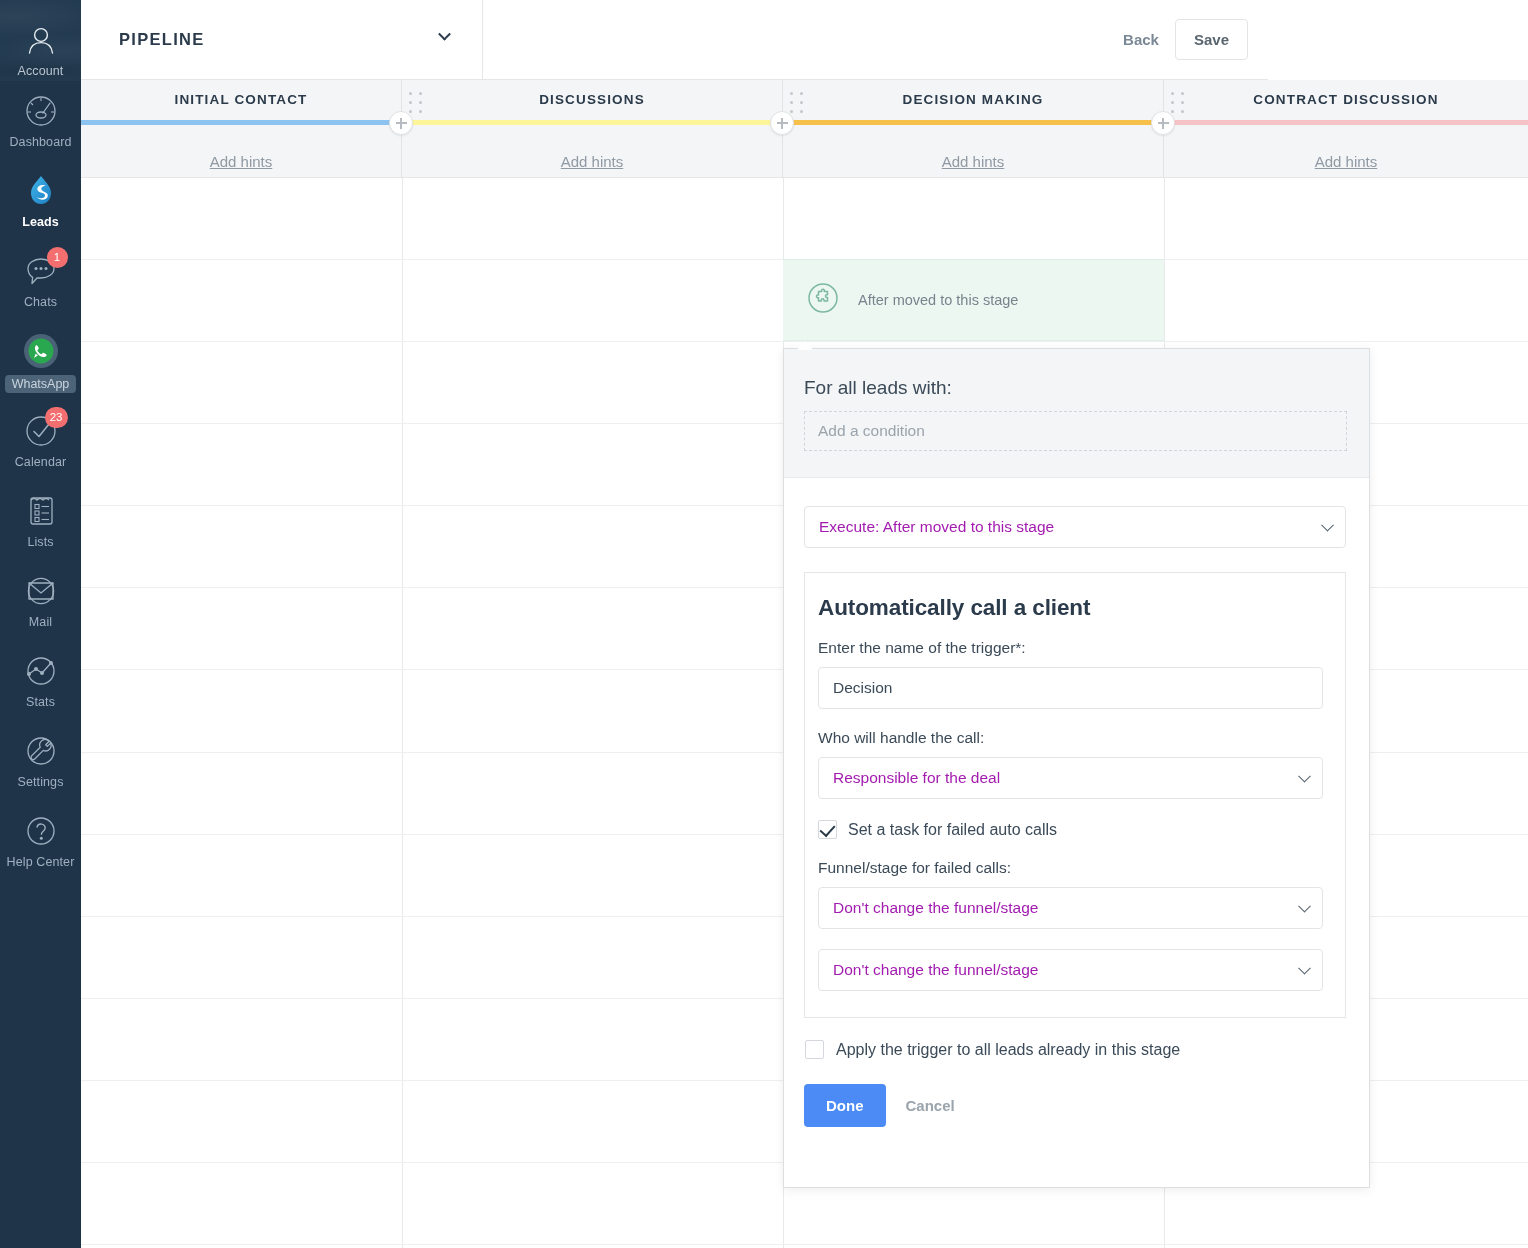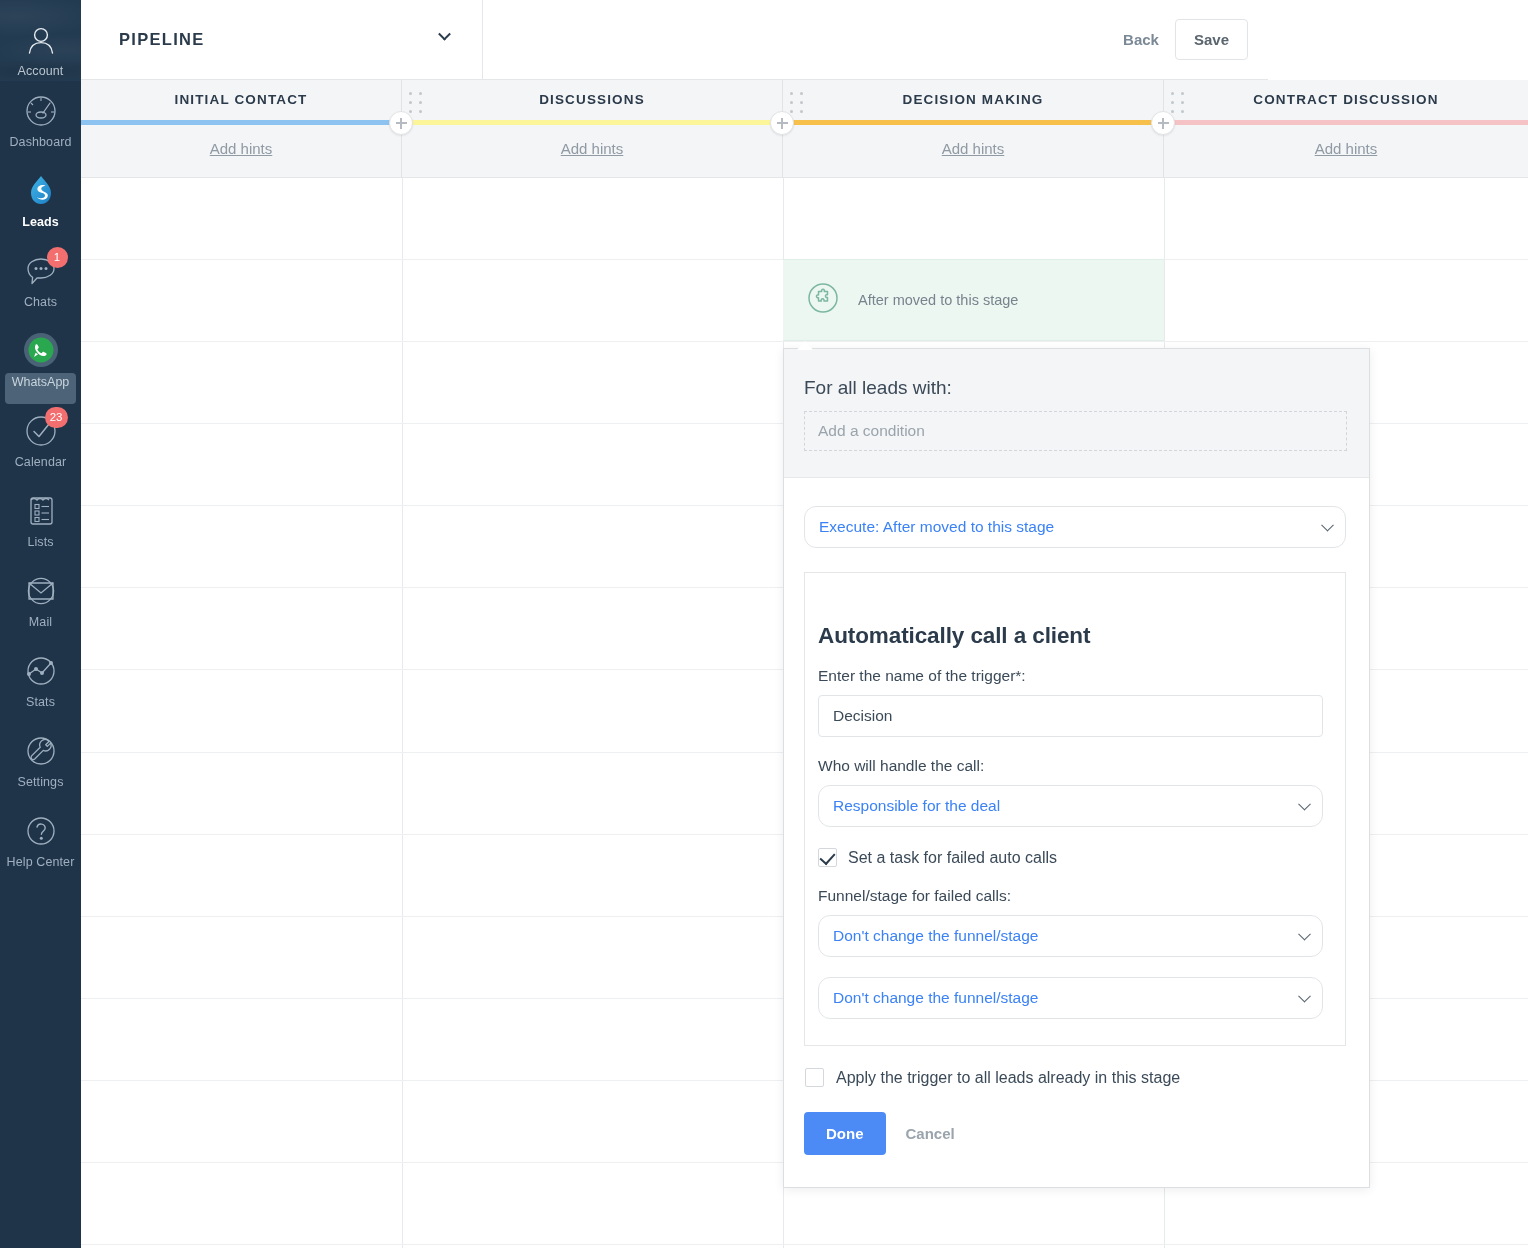--- a/index.html
+++ b/index.html
@@ -48,21 +48,21 @@
   .nav-item.active .lbl { color: #ffffff; font-weight: bold; }
   .badge {
     position: absolute; top: -3px; right: -6px;
     min-width: 21px; height: 21px; border-radius: 11px;
     background: #f36f6f; color: #fff;
     font-size: 11.5px; line-height: 21px; text-align: center;
     padding: 0 5px; font-weight: normal;
   }
   .pill-label {
     background: #4c6378; color: #c9d4de;
-    border-radius: 4px; padding: 2px 7px 15px;
+    border-radius: 4px; padding: 2px 7px 2px;
     font-size: 12.5px; margin-top: 3px;
   }
 
   
   .topbar {
     position: absolute; left: 81px; top: 0;
     width: 1187px; height: 80px;
     background: #ffffff;
     border-bottom: 1px solid #e4e6e8;
     z-index: 20;
@@ -108,21 +108,21 @@
     position: absolute; top: 0; height: 98px;
     border-right: 1px solid #e1e3e5;
   }
   .col-head .name {
     position: absolute; top: 12px; left: 0; width: 100%;
     text-align: center;
     font-size: 13.5px; font-weight: bold; color: #2b3b4b; letter-spacing: 1.15px;
   }
   .col-bar { position: absolute; left: 0; top: 40px; width: 100%; height: 5px; }
   .col-head .hints {
-    position: absolute; top: 60px; left: 0; width: 100%;
+    position: absolute; top: 73px; left: 0; width: 100%;
     text-align: center;
     font-size: 15px; color: #8f9aa4;
     text-decoration: underline; cursor: pointer;
   }
   .drag-dots {
     position: absolute; top: 12px; width: 14px; height: 22px;
     display: grid; grid-template-columns: 4px 4px; grid-template-rows: 4px 4px 4px;
     gap: 5px 6px;
   }
   .drag-dots i { display: block; width: 3px; height: 3px; background: #c2c7cc; border-radius: 50%; }
@@ -191,43 +191,43 @@
     height: 40px;
     display: flex; align-items: center;
     padding-left: 13px;
     font-size: 15.5px; color: #9aa4ad;
     cursor: pointer;
   }
   .dlg-body { padding: 28px 23px 0 20px; }
   .select-box {
     position: relative;
     height: 42px;
-    border: 1px solid #e2e5e8; border-radius: 12px;
+    border: 1px solid #e2e5e8; border-radius: 4px;
     background: #fff;
     display: flex; align-items: center;
     padding: 0 36px 0 14px;
-    font-size: 15.5px; color: #3b82f6;
+    font-size: 15.5px; color: #a21caf;
     cursor: pointer;
   }
   .chev {
     position: absolute; right: 13px; top: 50%;
     width: 9px; height: 9px;
     border-right: 1.6px solid #56636e; border-bottom: 1.6px solid #56636e;
     transform: translateY(-70%) rotate(45deg);
   }
   .chev-dark { border-color: #2b3b4b; border-width: 2px; }
 
   .inner-card {
     margin-top: 24px;
     border: 1px solid #e4e6e8;
     padding: 22px 22px 26px 13px;
   }
   .inner-title {
     font-size: 22.5px; font-weight: bold; color: #2b3b4b;
-    margin-bottom: 18px; letter-spacing: -.1px; margin-top: 28px;
+    margin-bottom: 18px; letter-spacing: -.1px;
   }
   .field-label { font-size: 15.5px; color: #3b4a58; margin-bottom: 10px; }
   .text-input {
     width: 100%; height: 42px;
     border: 1px solid #e2e5e8; border-radius: 4px;
     background: #fff;
     padding: 0 14px;
     font-size: 15.5px; color: #3b4a58;
     font-family: "Liberation Sans", sans-serif;
   }

